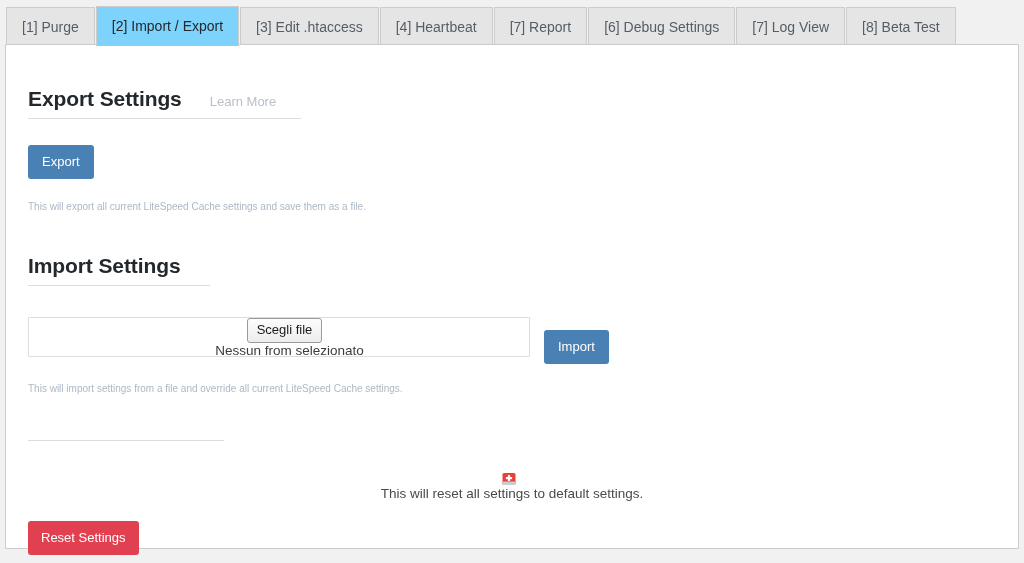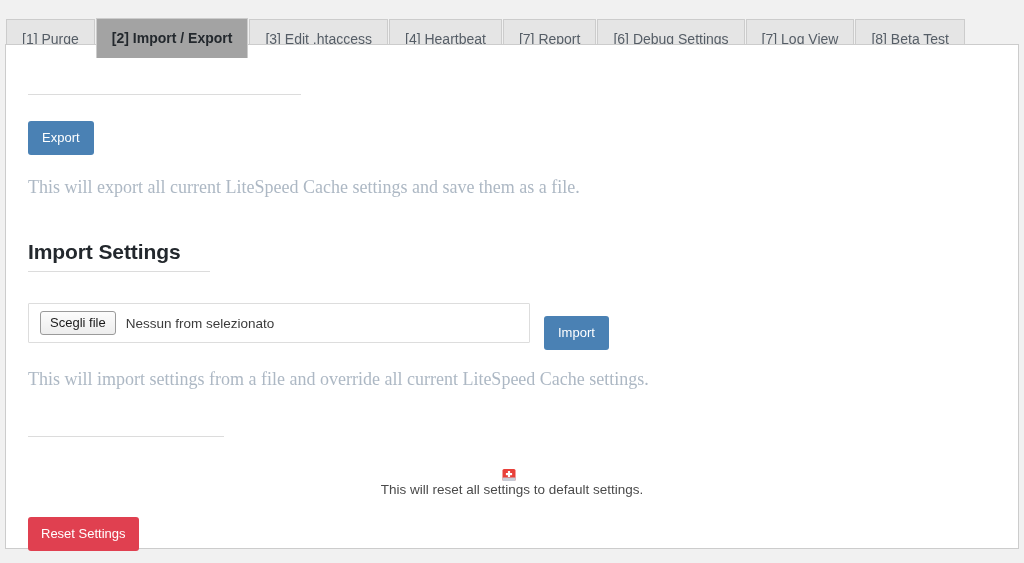--- a/index.html
+++ b/index.html
@@ -28,36 +28,36 @@
     padding-top: 5px;
     white-space: nowrap;
     font-size: 0;
   }
   .tab {
     display: inline-block;
     vertical-align: bottom;
     height: 39px;
     line-height: 38px;
     padding: 0 15px;
-    margin: 12px 1px 0 0;
+    margin: 0 1px 0 0;
     font-size: 14px;
     font-family: "Liberation Sans", sans-serif;
     color: #555d66;
     background: #e5e5e5;
     border: 1px solid #ccc;
     border-bottom: none;
     box-sizing: border-box;
     position: relative;
     top: 1px;
     cursor: pointer;
   }
   .tab.active {
-    background: #a3a3a3;
+    background: #7dd3fc;
     color: #23282d;
-    font-weight: bold;
+    font-weight: normal;
     border-color: #ccc;
     height: 40px;
     line-height: 39px;
     z-index: 3;
   }
 
   
   .panel {
     position: absolute;
     left: 5px;
@@ -119,40 +119,41 @@
     padding: 10px 14px 11px;
   }
   .btn-danger {
     background: #e04050;
     color: #ffffff;
     padding: 10px 13px 11px;
   }
 
   
   .desc {
-    font-size: 18px;
+    font-size: 10px;
     color: #adb8c4;
-    font-family: Liberation Serif, serif;
+    font-family: Liberation Sans, sans-serif;
   }
 
   
   .file-row {
     display: flex;
     align-items: center;
   }
   .file-input {
     width: 502px;
     height: 40px;
     border: 1px solid #dddddd;
     background: #ffffff;
     box-sizing: border-box;
     display: flex;
     align-items: center;
     padding-left: 11px;
     border-radius: 1px;
+    flex-direction: column;
   }
   .file-btn {
     font-family: "Liberation Sans", sans-serif;
     font-size: 13px;
     color: #1a1a1a;
     background: linear-gradient(#fcfcfc, #ededed);
     border: 1px solid #9a9a9a;
     border-radius: 3px;
     padding: 3px 9px 4px;
     cursor: pointer;
@@ -200,20 +201,24 @@
   <div class="tab">[7] Report</div>
   <div class="tab">[6] Debug Settings</div>
   <div class="tab">[7] Log View</div>
   <div class="tab">[8] Beta Test</div>
 </div>
 
 <div class="panel">
   <div class="inner">
 
     <div style="padding-top:42px;">
+      <div class="section-head">
+        <h3>Export Settings</h3>
+        <a class="learn-more" href="#">Learn More</a>
+      </div>
       <div class="head-underline" style="width:273px;"></div>
 
       <div style="margin-top:26px;">
         <button class="btn btn-primary">Export</button>
       </div>
 
       <div class="desc" style="margin-top:22px;">This will export all current LiteSpeed Cache settings and save them as a file.</div>
     </div>
 
     <div style="padding-top:42px;">

